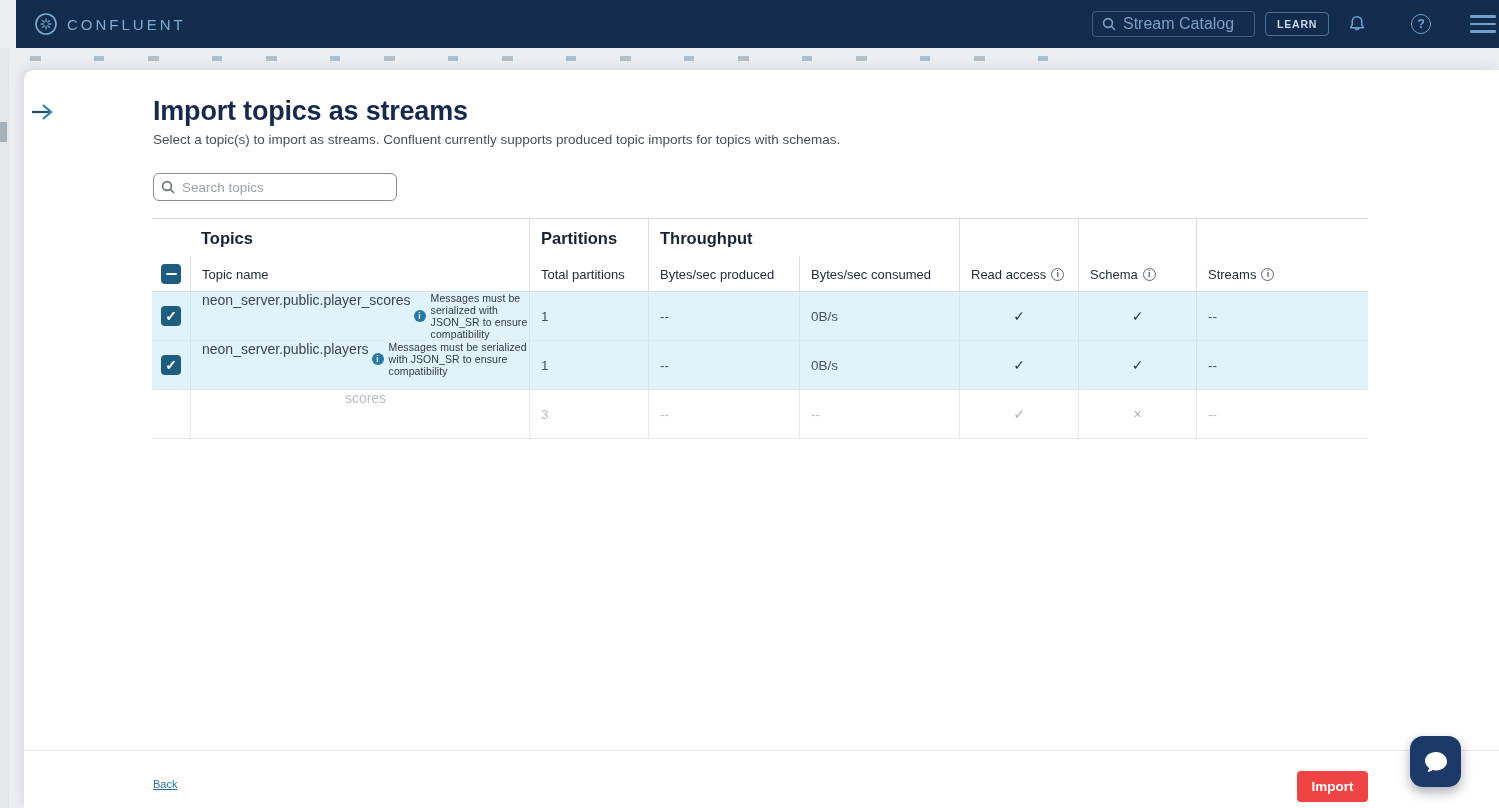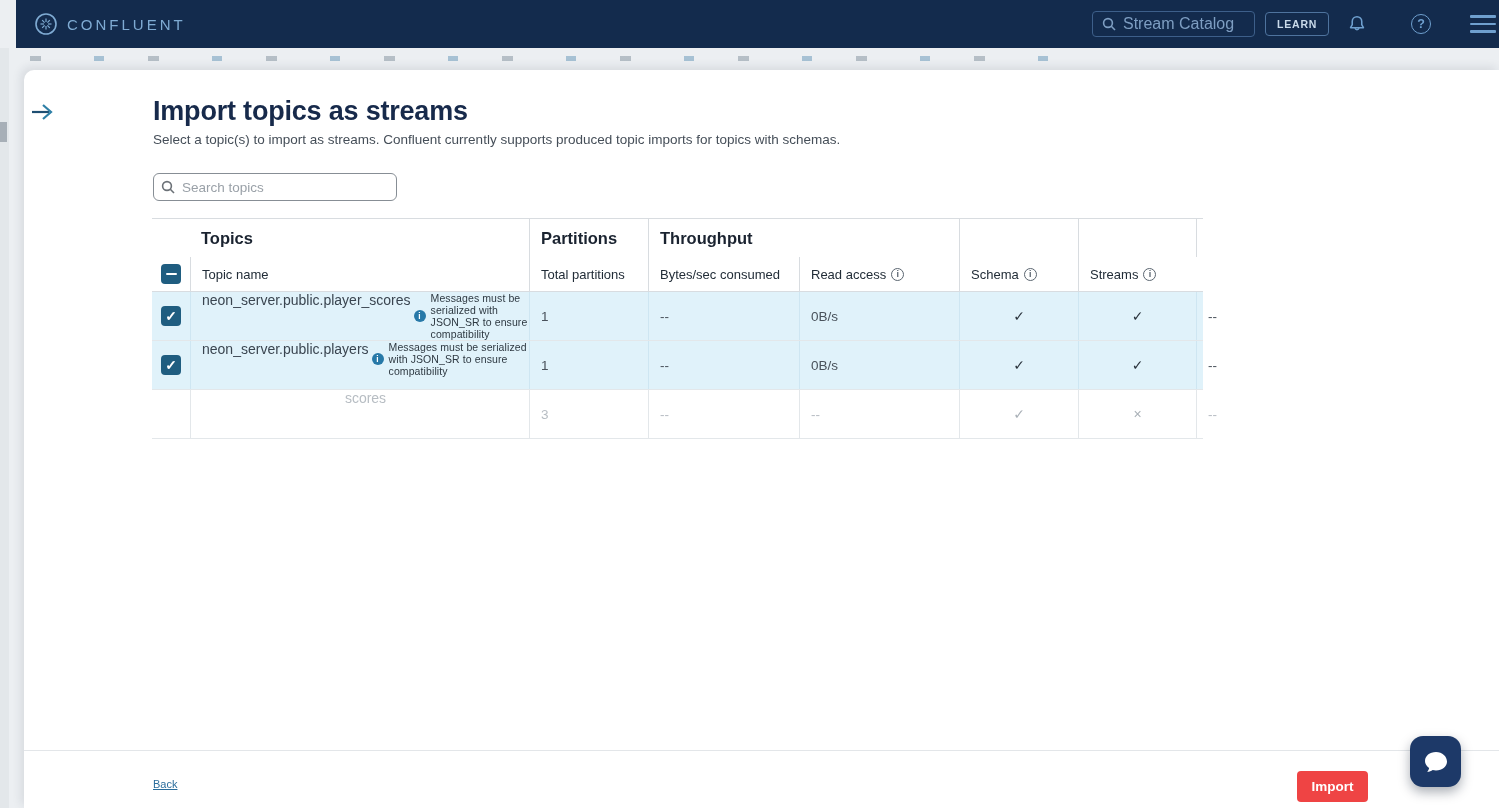--- a/index.html
+++ b/index.html
@@ -31,21 +31,21 @@
   .collapse-arrow { position:absolute; left:6px; top:32px; width:28px; height:20px; cursor:pointer; }
 
   .page-title { position:absolute; left:129px; top:26px; font-size:27px; font-weight:700; color:#172A4B; letter-spacing:-0.2px; }
   .page-sub { position:absolute; left:129px; top:62px; font-size:13.5px; color:#454E58; }
 
   .topic-search { position:absolute; left:129px; top:103px; width:244px; height:28px; border:1px solid #878E95; border-radius:6px; display:flex; align-items:center; gap:7px; padding:0 7px; background:#fff; }
   .topic-search input { flex:1; border:none; outline:none; font-size:13.5px; color:#333; font-family:"Liberation Sans",sans-serif; }
   .topic-search input::placeholder { color:#9AA1A8; }
 
   
-  .tbl { position:absolute; left:128px; top:148px; width:1051px; }
+  .tbl { position:absolute; left:128px; top:148px; width:1216px; }
   .grid-row { display:grid; grid-template-columns:38px 339px 119px 151px 160px 119px 118px 172px; }
   .thead { border-top:1px solid #D8DCE0; border-bottom:1px solid #D8DCE0; }
   .h1 { height:38px; }
   .h2 { height:34px; }
   .hcell { position:relative; display:flex; align-items:center; padding-left:11px; }
   .group-label { font-size:16.5px; font-weight:700; color:#1A2330; }
   .sub-label { font-size:13px; font-weight:500; color:#222D38; display:flex; align-items:center; gap:5px; }
   .bl { border-left:1px solid #D8DCE0; }
   .span2 { grid-column:4 / span 2; }
 
@@ -178,20 +178,23 @@
                 <span class="bar"></span>
               </div>
           </div>
           <div class="hcell bl">
               <span class="sub-label">Topic name</span>
             </div>
           <div class="hcell bl">
               <span class="sub-label">Total partitions</span>
             </div>
           <div class="hcell bl">
+              <span class="sub-label">Bytes/sec produced</span>
+            </div>
+          <div class="hcell bl">
               <span class="sub-label">Bytes/sec consumed</span>
             </div>
           <div class="hcell bl">
               <span class="sub-label">
                 <span>Read access</span>
                 <i class="info-o">i</i>
               </span>
             </div>
           <div class="hcell bl">
               <span class="sub-label">

